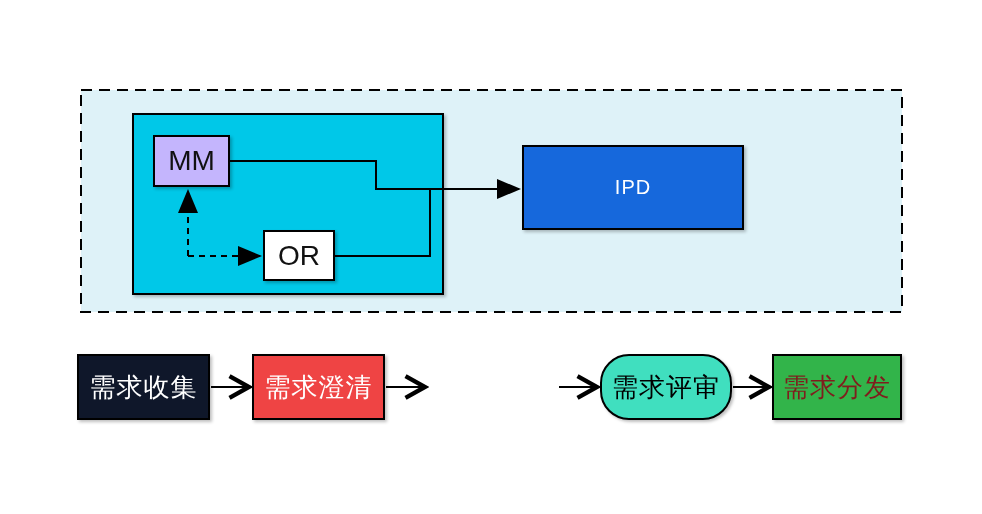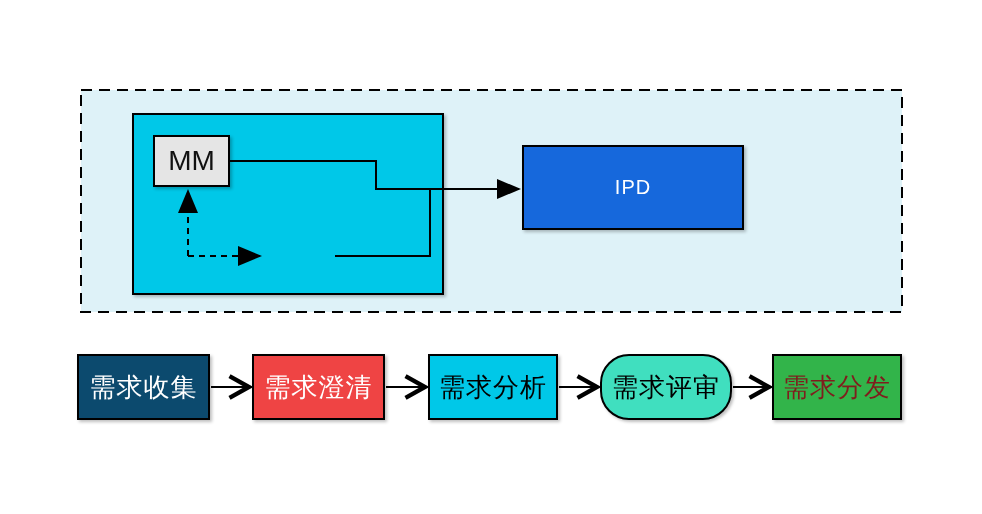--- a/index.html
+++ b/index.html
@@ -33,21 +33,21 @@
     position: absolute;
     display: flex;
     align-items: center;
     justify-content: center;
     border: 2px solid #000;
     box-sizing: border-box;
     box-shadow: 2px 2px 3px rgba(0,0,0,0.25);
   }
   .node-mm {
     left: 153px; top: 135px; width: 77px; height: 52px;
-    background: #e5e5e5; color: #111;
+    background: #c4b5fd; color: #111;
     font-size: 28px;
   }
   .node-or {
     left: 263px; top: 230px; width: 72px; height: 51px;
     background: #ffffff; color: #111;
     font-size: 28px;
   }
   .node-ipd {
     left: 522px; top: 145px; width: 222px; height: 85px;
     background: #1668dc; color: #ffffff;
@@ -62,21 +62,21 @@
     display: flex;
     align-items: center;
     justify-content: center;
     border: 2px solid #000;
     box-sizing: border-box;
     font-size: 26px;
     font-weight: 500;
     letter-spacing: 1px;
     box-shadow: 2px 2px 3px rgba(0,0,0,0.25);
   }
-  .step-1 { left: 77px;  width: 133px; background: #0c4a6e; color: #ffffff; }
+  .step-1 { left: 77px;  width: 133px; background: #0f172a; color: #ffffff; }
   .step-2 { left: 252px; width: 133px; background: #ef4444; color: #ffffff; }
   .step-3 { left: 428px; width: 130px; background: #00c8e8; color: #000000; }
   .step-4 { left: 600px; width: 132px; background: #40dfbf; color: #000000; border-radius: 29px; }
   .step-5 { left: 772px; width: 130px; background: #32b44a; color: #7f1d1d; }
   
   .overlay {
     position: absolute;
     left: 0; top: 0;
     width: 982px; height: 514px;
     pointer-events: none;
@@ -91,33 +91,33 @@
 <div class="canvas">
 
   <div class="dashed-container"></div>
 
   <div class="inner-group"></div>
 
   <div class="node node-mm">
     <span>MM</span>
   </div>
 
+  <div class="node node-or">
+    <span>OR</span>
+  </div>
 
   <div class="node node-ipd">
     <span>IPD</span>
   </div>
 
   <div class="step step-1">
     <span>需求收集</span>
   </div>
   <div class="step step-2">
     <span>需求澄清</span>
-  </div>
-  <div class="step step-3">
-    <span>需求分析</span>
   </div>
   <div class="step step-4">
     <span>需求评审</span>
   </div>
   <div class="step step-5">
     <span>需求分发</span>
   </div>
 
   <svg class="overlay" viewBox="0 0 982 514" xmlns="http://www.w3.org/2000/svg">
     <defs>

